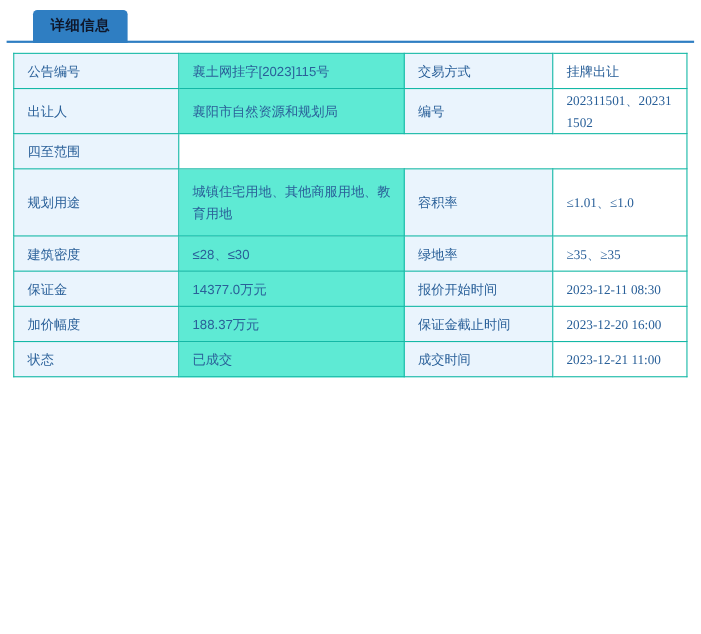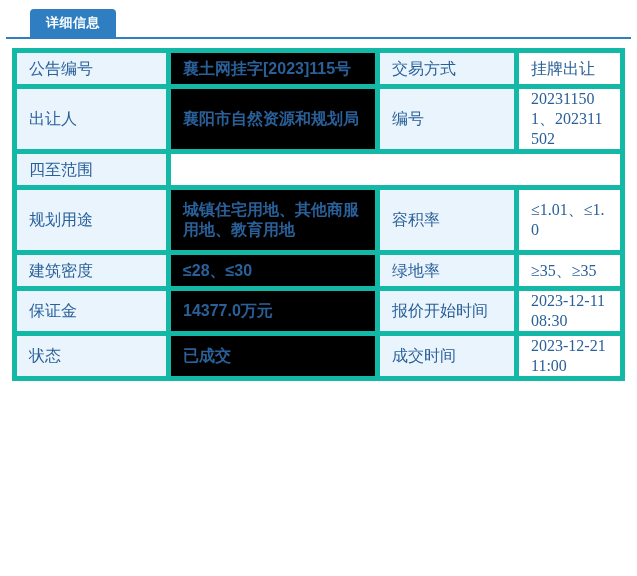--- a/index.html
+++ b/index.html
@@ -30,59 +30,58 @@
     box-sizing: border-box;
   }
   .tab {
     position: absolute;
     left: 24px;
     top: 3px;
     height: 30px;
     line-height: 28px;
     padding: 0 16px;
     background: #2f7ec2;
-    color: #ffffff;
+    color: #0f172a;
     font-size: 13px;
     font-weight: bold;
     border-radius: 4px 4px 0 0;
     box-sizing: border-box;
     letter-spacing: 0.5px;
   }
   
   .tbl-wrap {
     margin: 9px 12px 0 12px;
   }
   table.detail {
     width: 613px;
     border-collapse: collapse;
     table-layout: fixed;
   }
   table.detail td {
-    border: 5px solid #14b8a6;
+    border: 1px solid #14b8a6;
     padding: 0 12px;
-    font-size: 16px;
+    font-size: 12px;
     color: #2a6099;
     vertical-align: middle;
     line-height: 20px;
     word-break: break-all;
   }
   td.lbl {
     background: #eaf4fd;
     width: 125px;
     color: #215f9e;
   }
   td.lbl2 {
     background: #eaf4fd;
     width: 110px;
     color: #215f9e;
   }
   td.val {
-    background: #000000;
+    background: #5eead4;
     width: 180px;
-    font-weight: bold;
   }
   td.val-wide {
     background: #ffffff;
     font-family: Liberation Serif, serif;
   }
   tr.r-std td { height: 31px; }
   tr.r-tall td { height: 60px; }
   td.empty { background: #ffffff; }
   .footer-row td {
     text-align: center;
@@ -140,20 +139,26 @@
         </tr>
 
         <tr class="r-std">
           <td class="lbl">保证金</td>
           <td class="val">14377.0万元</td>
           <td class="lbl2">报价开始时间</td>
           <td class="val-wide">2023-12-11 08:30</td>
         </tr>
 
 
+        <tr class="r-std">
+          <td class="lbl">加价幅度</td>
+          <td class="val">188.37万元</td>
+          <td class="lbl2">保证金截止时间</td>
+          <td class="val-wide">2023-12-20 16:00</td>
+        </tr>
 
 
 
         <tr class="r-std">
           <td class="lbl">状态</td>
           <td class="val">已成交</td>
           <td class="lbl2">成交时间</td>
           <td class="val-wide">2023-12-21 11:00</td>
         </tr>
 

